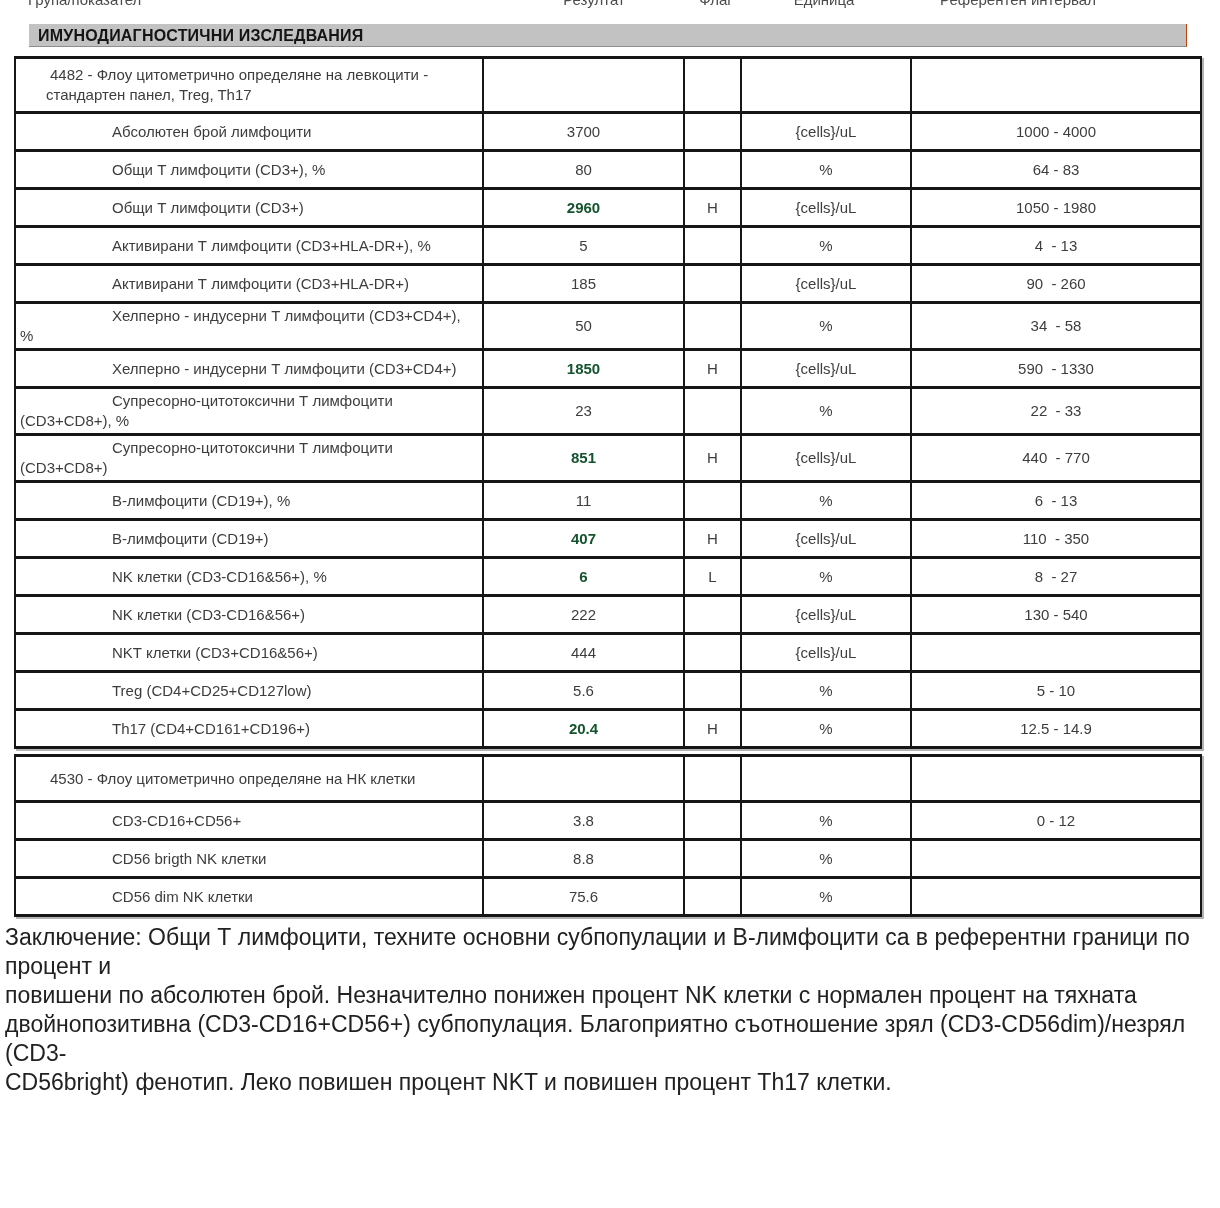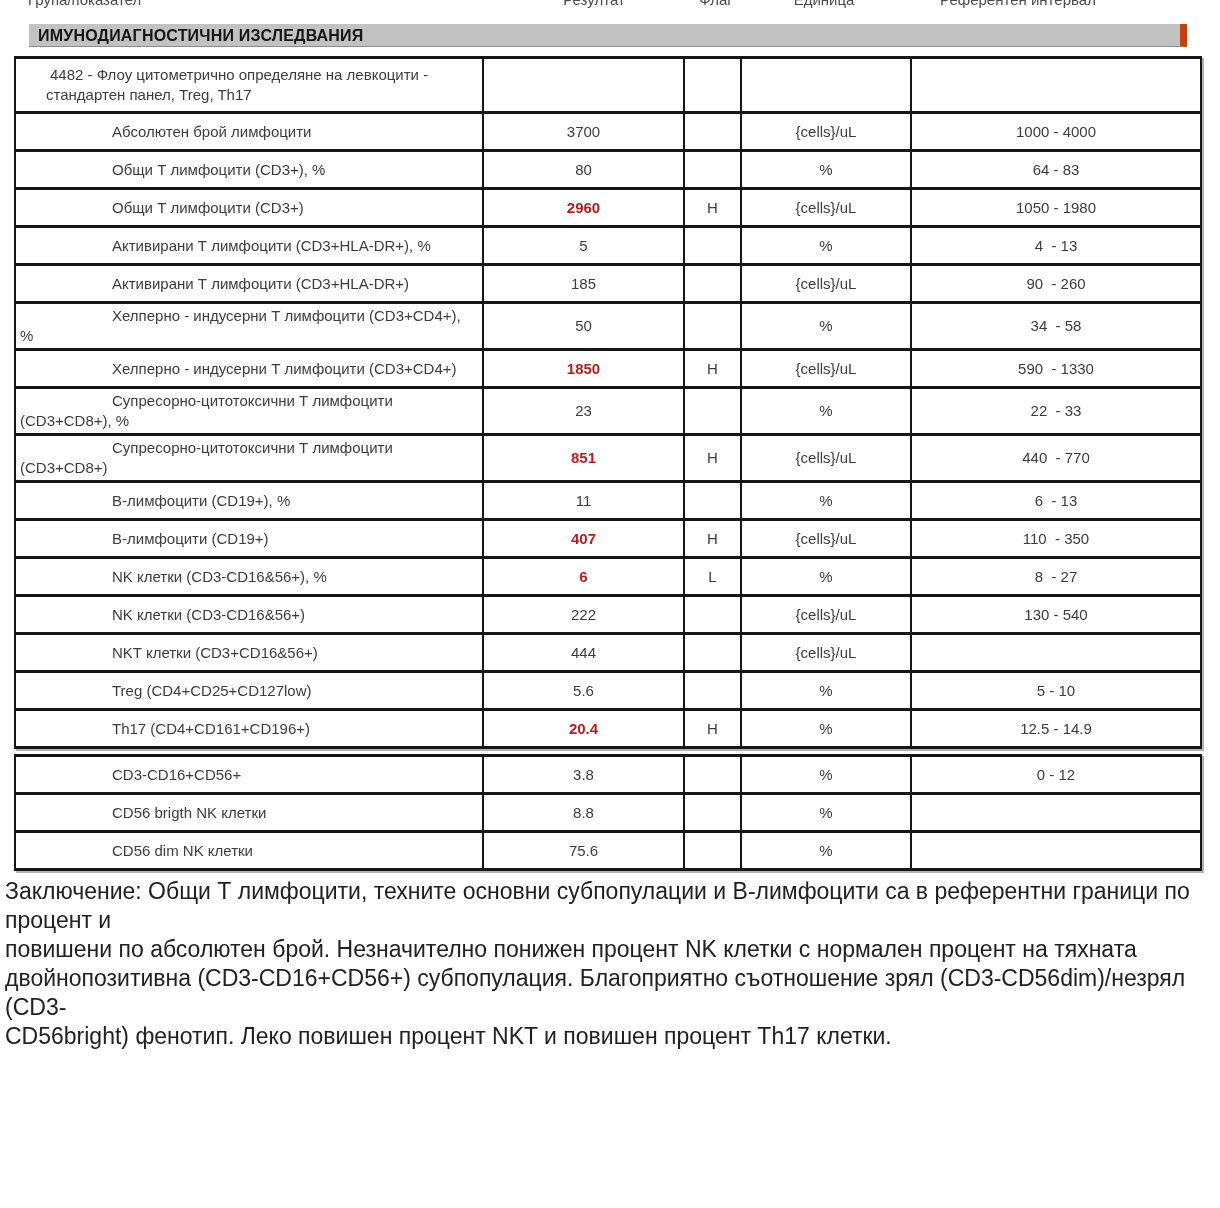--- a/index.html
+++ b/index.html
@@ -10,21 +10,21 @@
   }
   
   .col-head-strip{position:relative;height:13px;overflow:hidden;}
   .col-head{position:absolute;top:-9px;font-size:15px;line-height:17px;color:#4c4c4c;white-space:nowrap;}
   .col-head.left{left:28px;}
   .col-head.centered{transform:translateX(-50%);}
 
   
   .section-band{
     margin:11px 0 0 29px;width:1158px;height:23px;box-sizing:border-box;
-    background:#c2c2c2;border-bottom:1px solid #8d8d8d;border-right:7px solid #c2410c;
+    background:#c2c2c2;border-bottom:1px solid #8d8d8d;border-right:1px solid #c2410c;
     font-size:16px;font-weight:bold;color:#141414;line-height:23px;
     padding-left:9px;letter-spacing:0.2px;white-space:nowrap;
   }
 
   
   table.lab-table{
     border-collapse:collapse;table-layout:fixed;width:1186px;
     margin-left:14px;box-shadow:2px 2px 0 0 #b3b3b3;
     font-size:15px;color:#3d3d3d;
   }
@@ -32,21 +32,21 @@
   .t2{margin-top:5px;}
   td.cell{
     border:2px solid #161616;border-top-width:3px;border-bottom-width:3px;
     height:31px;padding:2px 4px;vertical-align:middle;line-height:20px;
     overflow:hidden;
   }
   td.name{text-align:left;white-space:pre-wrap;text-indent:92px;}
   td.group-name{padding-left:30px;text-indent:4px;}
   tr.group-row td.cell{padding-top:6px;padding-bottom:6px;margin-left:36px;}
   td.result,td.flag,td.unit,td.reference{text-align:center;white-space:pre-wrap;}
-  td.result.bold{font-weight:bold;color:#b91c1c;}
+  td.result.bold{font-weight:bold;color:#14532d;}
 
   
   .conclusion{
     margin:6px 0 0 5px;width:1212px;
     font-size:23px;line-height:29px;color:#212121;white-space:pre-wrap;
   }
 </style>
 </head>
 <body>
 
@@ -197,20 +197,27 @@
 
 <table class="lab-table t2" id="group-1">
   <colgroup>
     <col style="width:468px">
       <col style="width:201px">
       <col style="width:57px">
       <col style="width:170px">
       <col style="width:290px">
   </colgroup>
   <tbody>
+      <tr class="group-row">
+        <td class="cell name group-name">4530 - Флоу цитометрично определяне на НК клетки</td>
+        <td class="cell result"></td>
+        <td class="cell flag"></td>
+        <td class="cell unit"></td>
+        <td class="cell reference"></td>
+      </tr>
       <tr>
         <td class="cell name">CD3-CD16+CD56+</td>
         <td class="cell result">3.8</td>
         <td class="cell flag"></td>
         <td class="cell unit">%</td>
         <td class="cell reference">0 - 12</td>
       </tr>
       <tr>
         <td class="cell name">CD56 brigth NK клетки</td>
         <td class="cell result">8.8</td>

